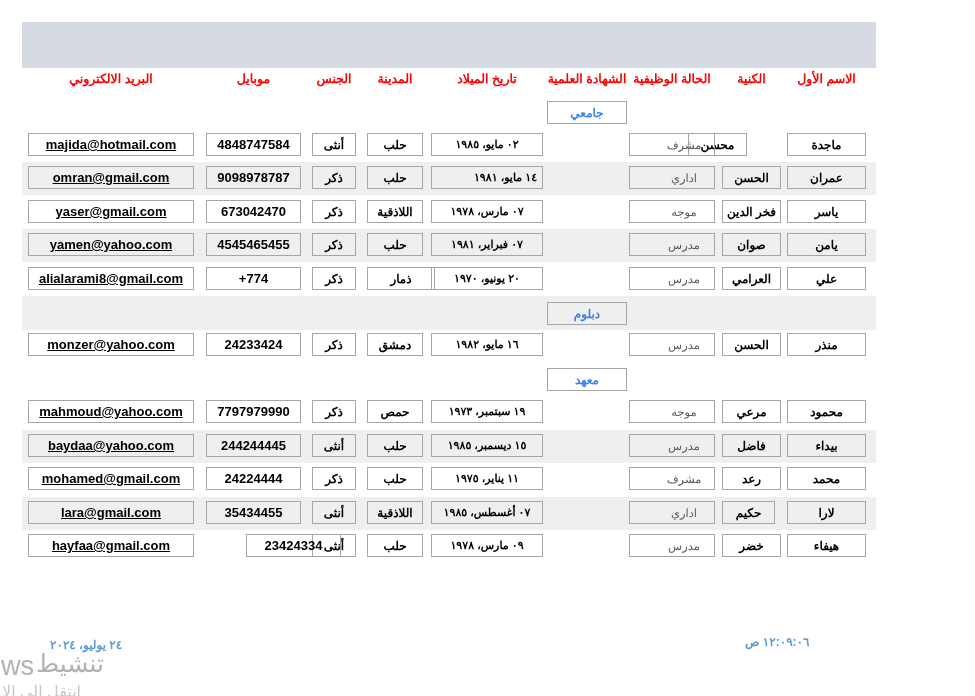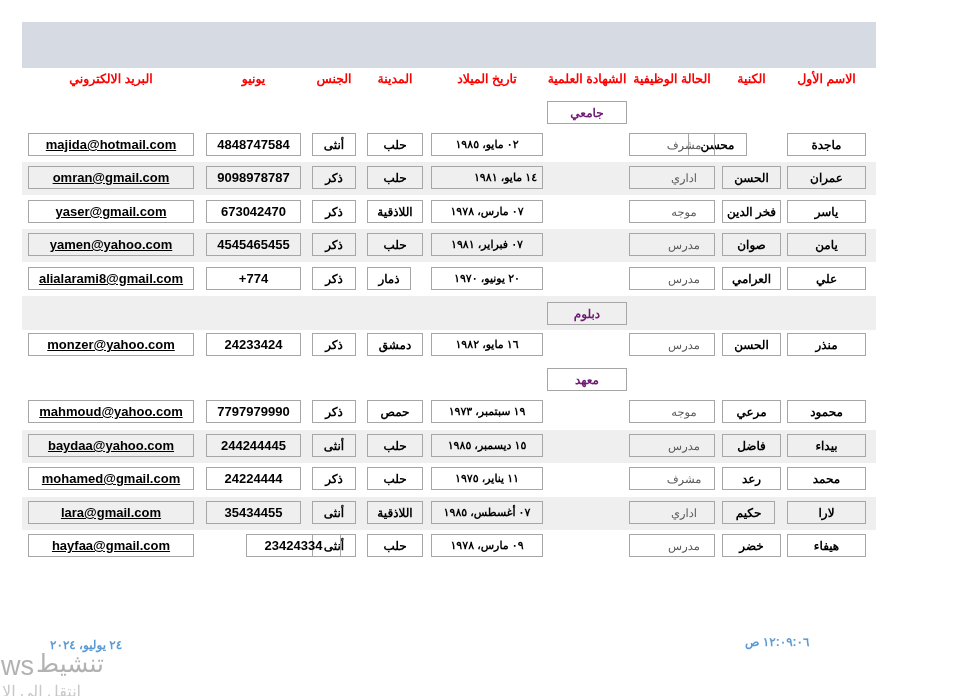--- a/index.html
+++ b/index.html
@@ -26,21 +26,21 @@
     border:1px solid #a6a6a6; background:transparent;
     display:flex; align-items:center; justify-content:center;
     font-size:12px; font-weight:bold; color:#000;
     direction:rtl; white-space:nowrap; overflow:hidden;
   }
   .cell.ltr { direction:ltr; }
   .cell.email-cell { font-size:13px; text-decoration:underline; cursor:pointer; }
   .cell.mobile-cell { font-size:13px; }
   .cell.birth-cell { font-size:11px; }
   .cell.status-cell { font-weight:normal; color:#5a5a5a; font-size:11.5px;padding-left:24px; }
-  .cell.group-box { color:#701a75; font-size:12px; }
+  .cell.group-box { color:#3b82f6; font-size:12px; }
   .footer-text {
     position:absolute; color:#5b9bd5; font-size:12px; font-weight:bold;
     direction:rtl; white-space:nowrap;
   }
   .wm1-latin {
     position:absolute; left:1px; top:651px;
     color:#b2b2b2; font-size:27px; direction:ltr;
   }
   .wm1-ar {
     position:absolute; left:36px; top:649px;
@@ -57,21 +57,21 @@
 <div class="page">
   <div class="top-band"></div>
   <div id="headers">
       <div class="col-header" style="left: 787px; width: 79px;">الاسم الأول</div>
       <div class="col-header" style="left: 722px; width: 59px;">الكنية</div>
       <div class="col-header" style="left: 629px; width: 86px;">الحالة الوظيفية</div>
       <div class="col-header" style="left: 547px; width: 80px;">الشهادة العلمية</div>
       <div class="col-header" style="left: 431px; width: 112px;">تاريخ الميلاد</div>
       <div class="col-header" style="left: 367px; width: 56px;">المدينة</div>
       <div class="col-header" style="left: 312px; width: 44px;">الجنس</div>
-      <div class="col-header" style="left: 206px; width: 95px;">يونيو</div>
+      <div class="col-header" style="left: 206px; width: 95px;">موبايل</div>
       <div class="col-header" style="left: 28px; width: 166px;">البريد الالكتروني</div>
     </div>
   <div id="body">
       <div class="cell group-box" style="left: 547px; width: 80px; top: 101px;">جامعي</div>
       <div class="cell " style="left: 787px; width: 79px; top: 133px;">ماجدة</div>
       <div class="cell " style="left: 688px; width: 59px; top: 133px;">محسن</div>
       <div class="cell status-cell" style="left: 629px; width: 86px; top: 133px;">مشرف</div>
       <div class="cell birth-cell" style="left: 431px; width: 112px; top: 133px;">٠٢ مايو، ١٩٨٥</div>
       <div class="cell " style="left: 367px; width: 56px; top: 133px;">حلب</div>
       <div class="cell " style="left: 312px; width: 44px; top: 133px;">أنثى</div>
@@ -100,21 +100,21 @@
       <div class="cell status-cell" style="left: 629px; width: 86px; top: 233px;">مدرس</div>
       <div class="cell birth-cell" style="left: 431px; width: 112px; top: 233px;">٠٧ فبراير، ١٩٨١</div>
       <div class="cell " style="left: 367px; width: 56px; top: 233px;">حلب</div>
       <div class="cell " style="left: 312px; width: 44px; top: 233px;">ذكر</div>
       <div class="cell mobile-cell ltr" style="left: 206px; width: 95px; top: 233px;">4545465455</div>
       <div class="cell email-cell ltr" style="left: 28px; width: 166px; top: 233px;">yamen@yahoo.com</div>
       <div class="cell " style="left: 787px; width: 79px; top: 267px;">علي</div>
       <div class="cell " style="left: 722px; width: 59px; top: 267px;">العرامي</div>
       <div class="cell status-cell" style="left: 629px; width: 86px; top: 267px;">مدرس</div>
       <div class="cell birth-cell" style="left: 431px; width: 112px; top: 267px;">٢٠ يونيو، ١٩٧٠</div>
-      <div class="cell " style="left: 367px; width: 44px; top: 267px;">ذمار</div>
+      <div class="cell " style="left: 367px; width: 68px; top: 267px;">ذمار</div>
       <div class="cell " style="left: 312px; width: 44px; top: 267px;">ذكر</div>
       <div class="cell mobile-cell ltr" style="left: 206px; width: 95px; top: 267px;">+774</div>
       <div class="cell email-cell ltr" style="left: 28px; width: 166px; top: 267px;">alialarami8@gmail.com</div>
       <div class="zebra" style="top: 296px; height: 34px;"></div>
       <div class="cell group-box" style="left: 547px; width: 80px; top: 302px;">دبلوم</div>
       <div class="cell " style="left: 787px; width: 79px; top: 333px;">منذر</div>
       <div class="cell " style="left: 722px; width: 59px; top: 333px;">الحسن</div>
       <div class="cell status-cell" style="left: 629px; width: 86px; top: 333px;">مدرس</div>
       <div class="cell birth-cell" style="left: 431px; width: 112px; top: 333px;">١٦ مايو، ١٩٨٢</div>
       <div class="cell " style="left: 367px; width: 56px; top: 333px;">دمشق</div>

